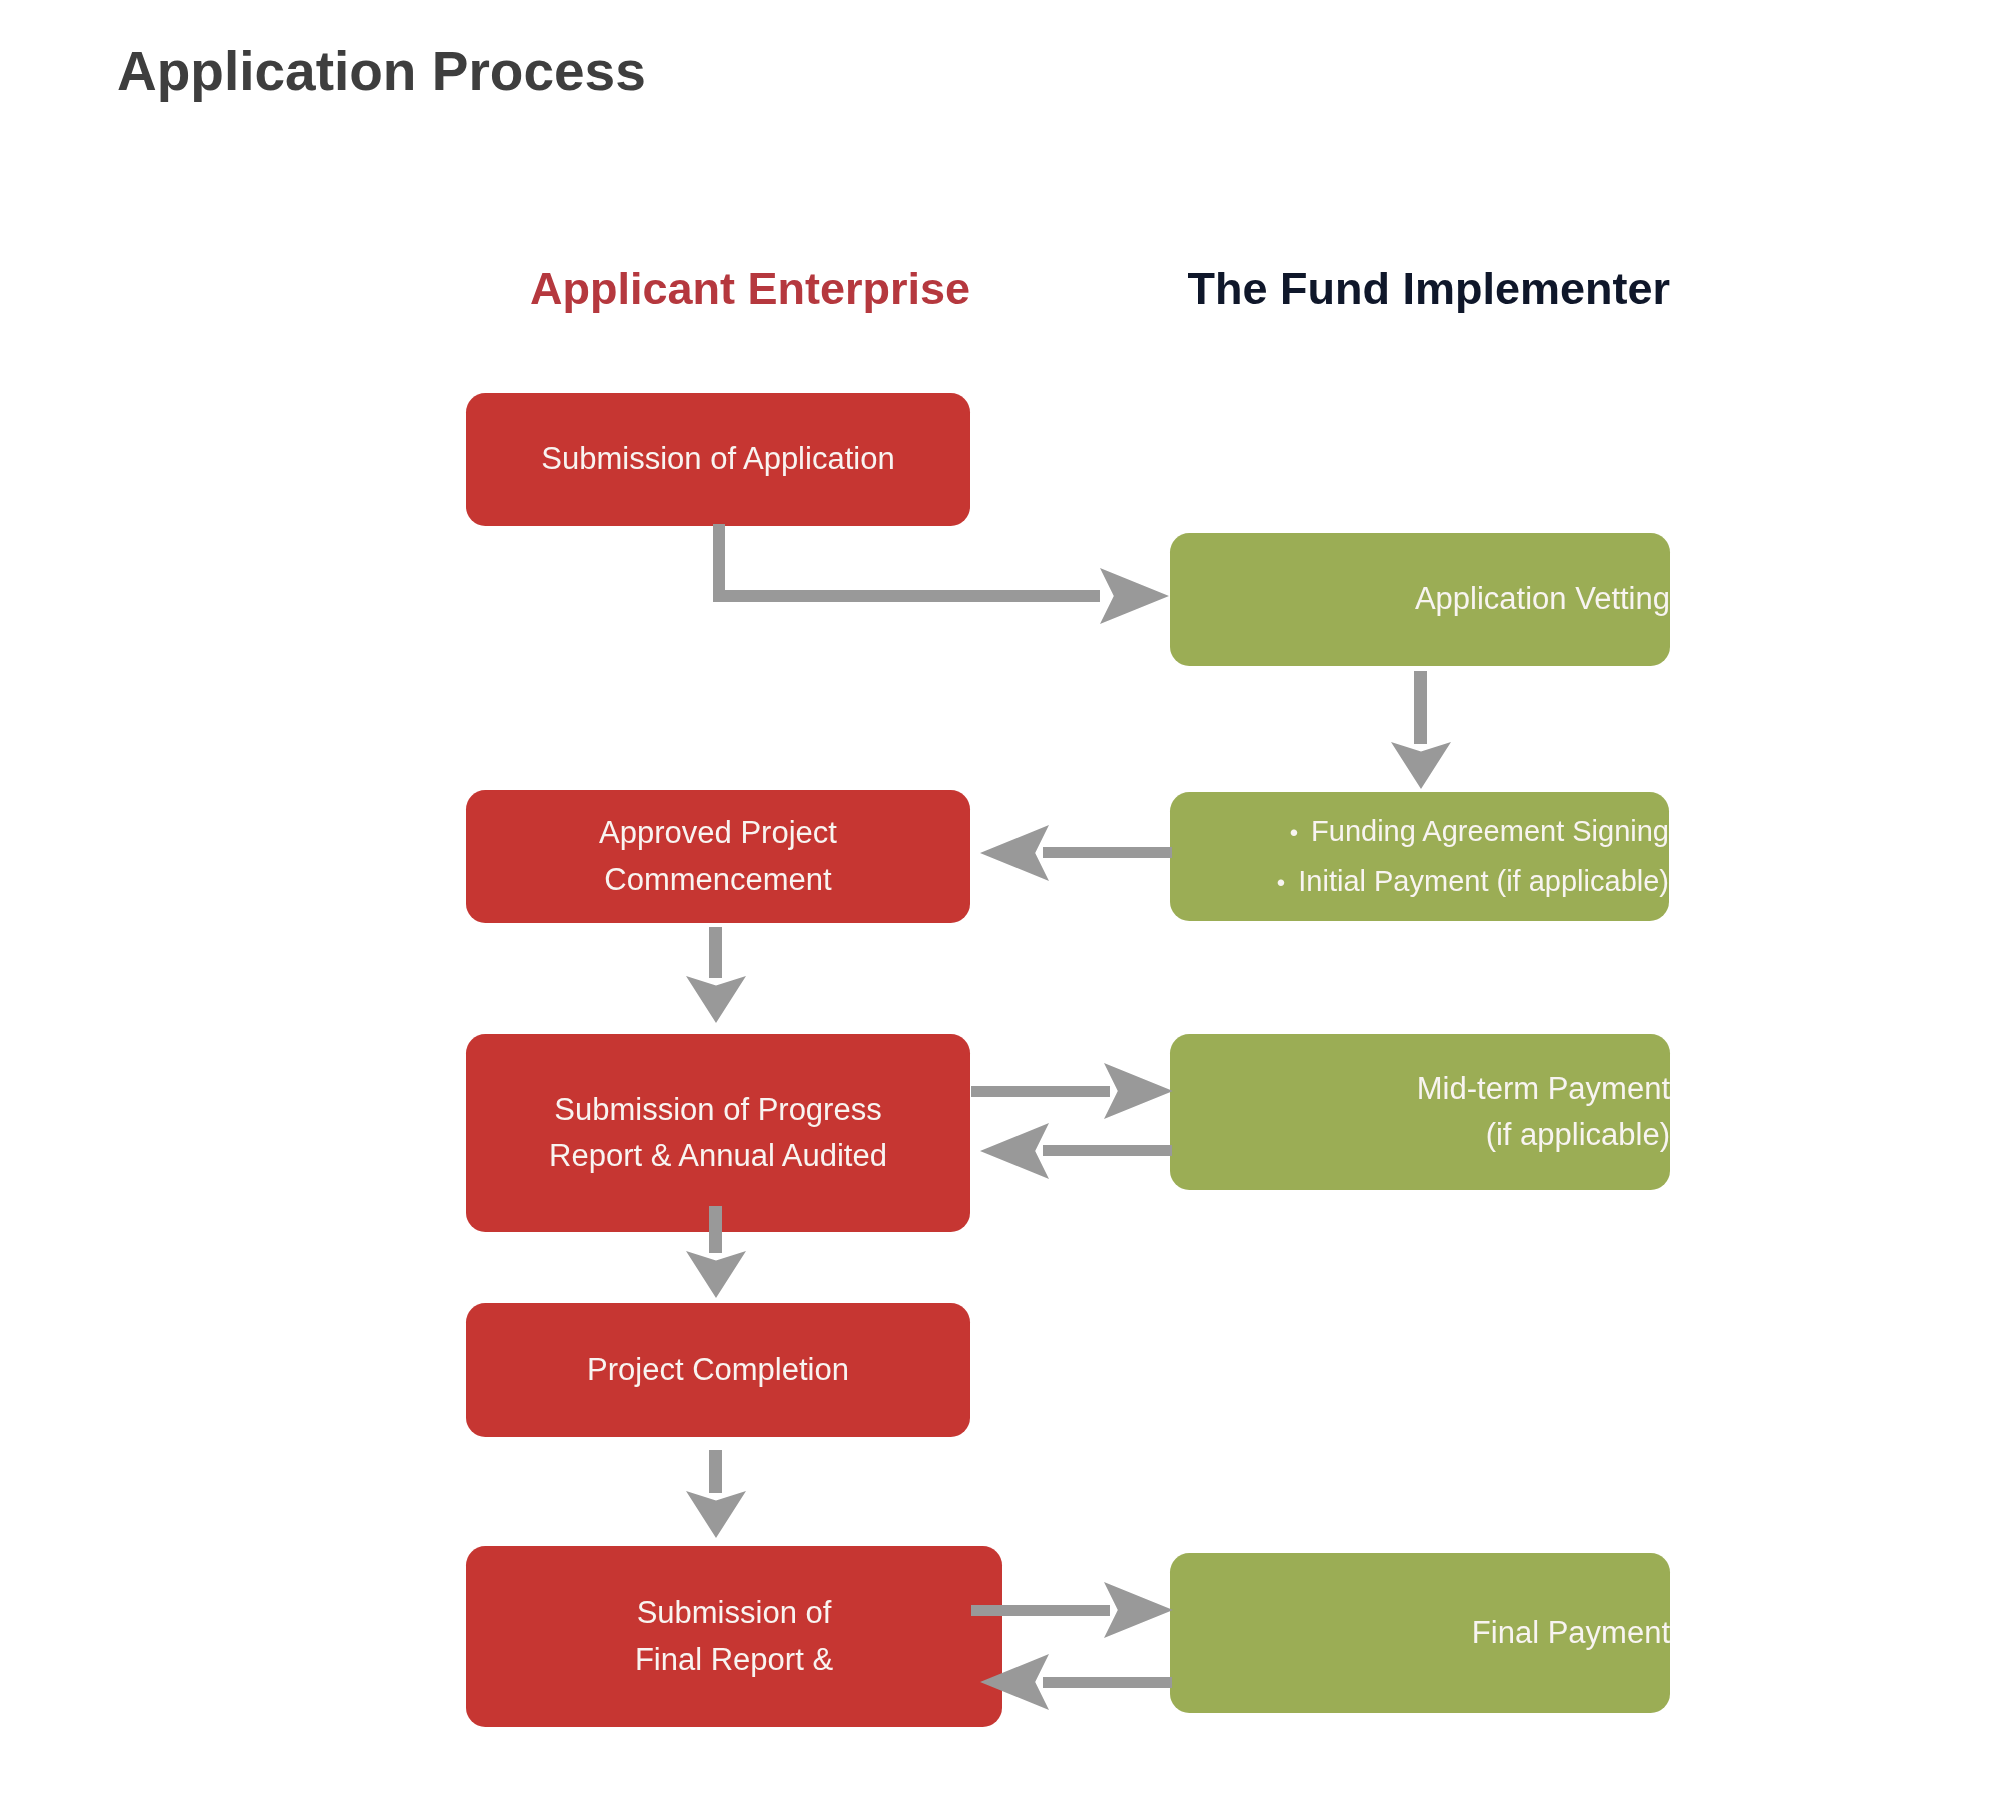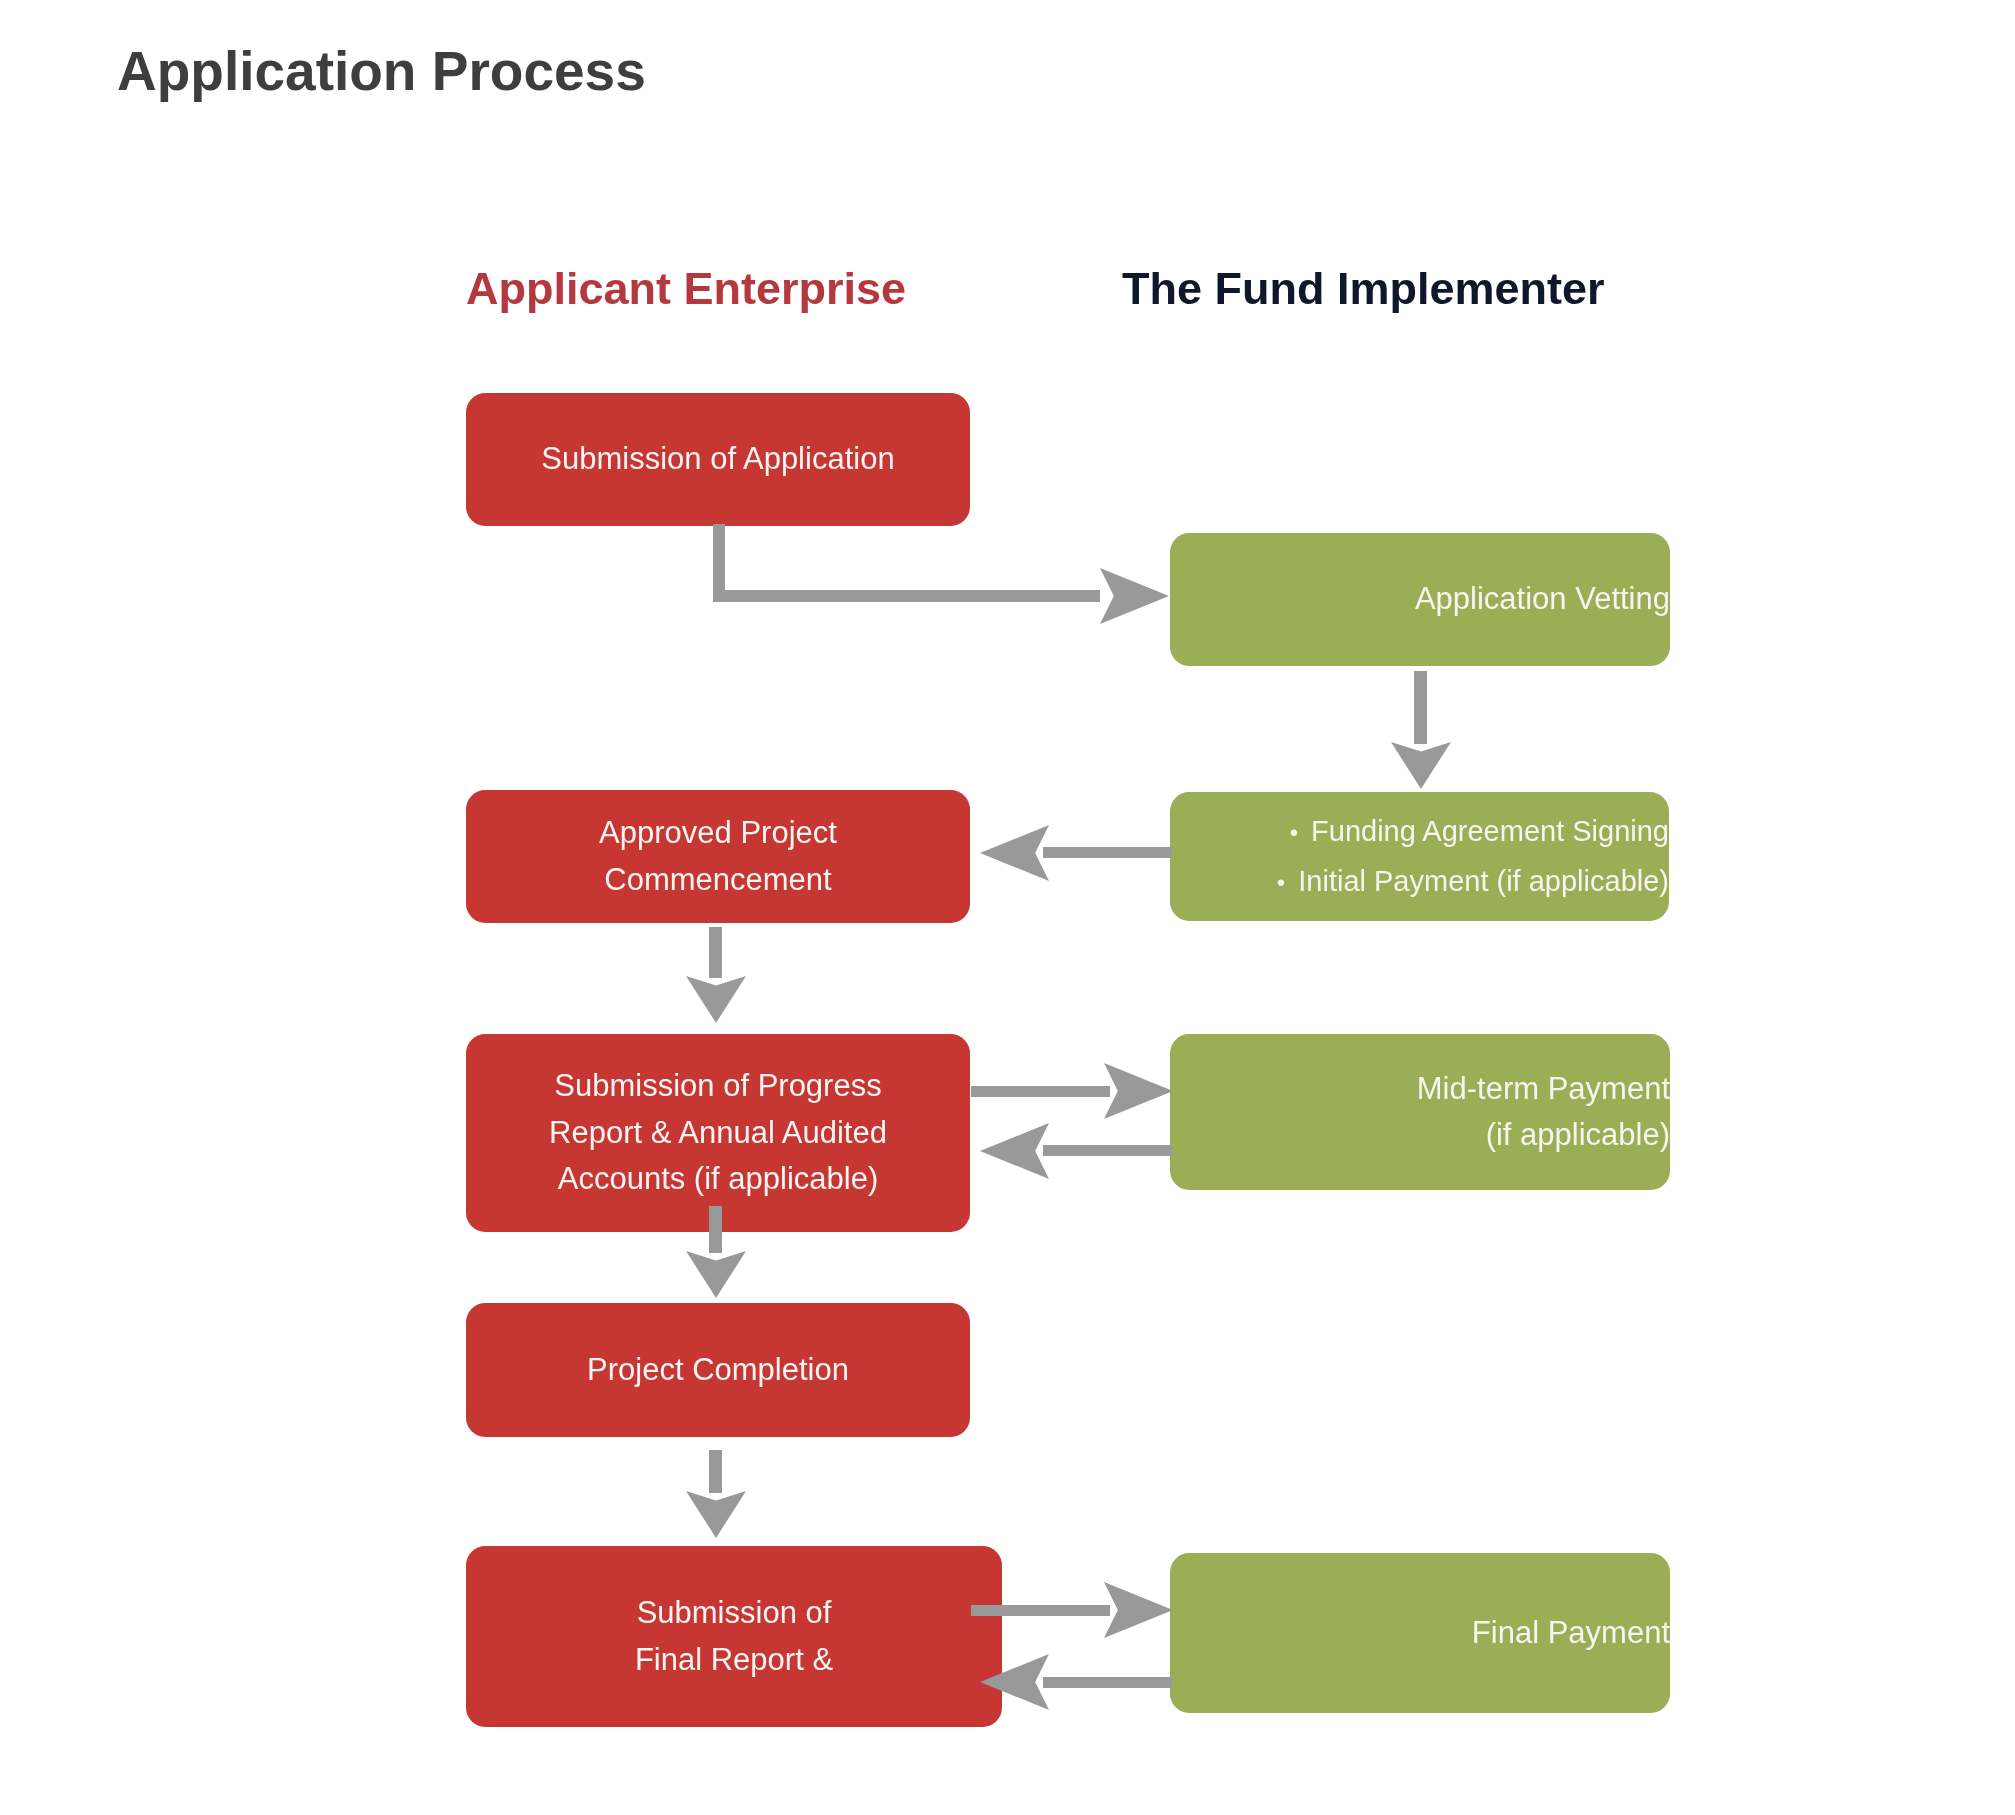--- a/index.html
+++ b/index.html
@@ -2,21 +2,21 @@
 <html style="font-size:13px"><head>
 <meta charset="utf-8">
 <style>
   html,body{margin:0;padding:0;background:#ffffff;}
   body{width:2015px;height:1815px;position:relative;overflow:hidden;
        font-family:"Liberation Sans","DejaVu Sans",sans-serif;}
 
   .title{position:absolute;left:117px;top:39px;font-size:55px;font-weight:bold;
          color:#3E3E3E;letter-spacing:0px;}
 
-  .col-header{position:absolute;top:263px;font-size:45px;font-weight:bold;text-align:left;}
+  .col-header{position:absolute;top:263px;font-size:45px;font-weight:bold;text-align:right;}
   .col-header.left{left:466px;width:504px;color:#B5383E;}
   .col-header.right{left:1122px;width:548px;color:#0f172a;}
 
   .box{position:absolute;border-radius:19.3px;color:#F8F4F1;font-weight:normal;
        display:flex;flex-direction:column;align-items:center;justify-content:center;
        text-align:center;font-size:31px;line-height:1.5;}
   .box.red{background:#C63632;}
   .box.green{background:#9BAD55;align-items:flex-end;}
   .box .line{display:block;}
 
@@ -86,21 +86,20 @@
   </div>
 
   <div class="box red b2">
     <span class="line">Approved Project</span>
     <span class="line">Commencement</span>
   </div>
 
   <div class="box red b3">
     <span class="line">Submission of Progress</span>
     <span class="line">Report &amp; Annual Audited</span>
-    <span class="line">Accounts (if applicable)</span>
   </div>
 
   <div class="box red b4">
     <span class="line">Project Completion</span>
   </div>
 
   <div class="box red b5">
     <span class="line">Submission of</span>
     <span class="line">Final Report &amp;</span>
   </div>

